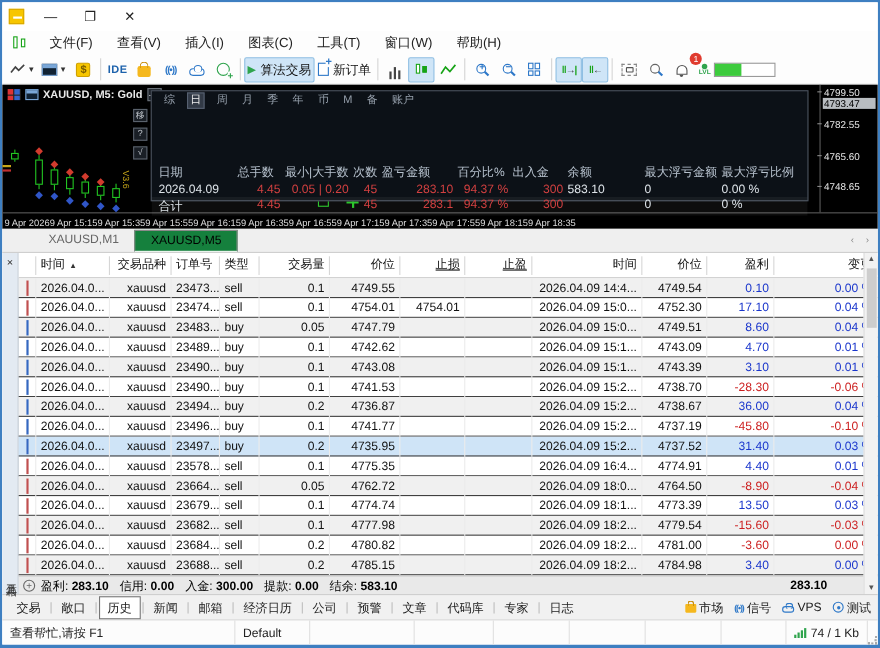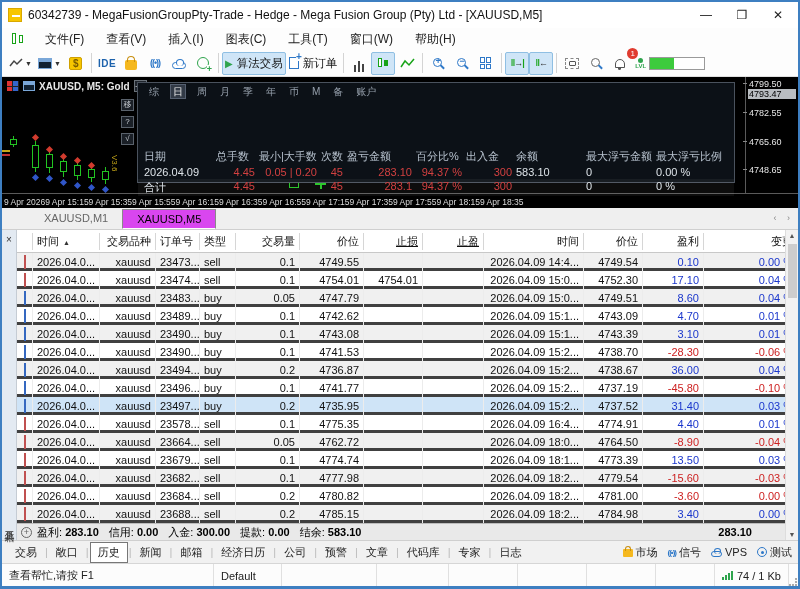--- a/index.html
+++ b/index.html
@@ -108,37 +108,37 @@
   .axis-v{position:absolute;right:52px;top:0;bottom:15px;width:1px;background:#5a5a5a;}
   .axis-h{position:absolute;left:0;right:0;bottom:14px;height:1px;background:#5a5a5a;}
   .price-label{position:absolute;right:3px;width:46px;color:#e6e6e6;font-size:9px;text-align:left;}
   .price-label::before{content:"";position:absolute;left:-6px;top:4px;width:4px;height:1px;background:#888;}
   .price-cur{position:absolute;right:2px;width:48px;background:#b9bdc1;color:#000;font-size:9px;padding:0 1px;z-index:6;}
   .time-row{position:absolute;left:0;right:0;bottom:1px;display:flex;justify-content:flex-start;padding:0 2px;}
   .time-label{color:#dcdcdc;font-size:8.5px;white-space:nowrap;}
   
   .chart-tabs{height:22px;background:#efefef;border-bottom:1px solid #cfcfcf;display:flex;align-items:flex-end;padding-left:28px;position:relative;}
   .ctab{font-size:11px;color:#666;padding:3px 14px;margin-bottom:0;}
-  .ctab.active{background:#d946ef;border:1px solid #8a8a8a;border-bottom:1px solid #fff;color:#000;}
+  .ctab.active{background:#15803d;border:1px solid #8a8a8a;border-bottom:1px solid #fff;color:#000;}
   .ctab-nav{position:absolute;right:4px;top:5px;font-size:9px;color:#888;letter-spacing:4px;}
   
   .main{position:relative;display:flex;height:310px;background:#fff;}
   .strip{flex:0 0 14px;background:#e3eaf2;border-right:1px solid #c5ccd4;display:flex;flex-direction:column;align-items:center;}
   .strip .close-x{font-size:10px;color:#333;margin-top:4px;}
   .strip .vlabel{writing-mode:vertical-rl;font-size:10px;color:#333;margin-top:auto;margin-bottom:14px;letter-spacing:1px;}
   .tablewrap{flex:1;display:flex;flex-direction:column;}
   .trow{display:grid;grid-template-columns:16px 67px 56px 44px 36px 64px 64px 59px 61px 100px 59px 61px 1fr;align-items:center;}
   .thead{height:23px;border-bottom:1px solid #c8c8c8;font-size:11px;color:#111;background:#fff;}
   .thead .c{border-right:1px solid #d6d6d6;height:17px;line-height:17px;}
   .c{padding:0 4px;white-space:nowrap;overflow:hidden;font-size:11px;}
   .c.l{text-align:left;} .c.r{text-align:right;} .c.cn{text-align:center;}
   .c.u{text-decoration:underline;}
   .sort{font-size:7px;margin-left:4px;color:#333;}
   .rows{flex:1;}
-  .drow{height:18px;border-bottom:3px solid #404040;}
+  .drow{height:18px;border-bottom:1px solid #404040;}
   .drow .c{border-right:1px solid #ececec;height:18px;line-height:18px;color:#111;}
   .drow.odd{background:#f0f0f0;}
   .drow.sel{background:#cfe4f7;}
   .doc-ic{width:9px;height:11px;border:1px solid #999;background:#fff;position:relative;margin:0 auto;}
   .doc-ic::before,.doc-ic::after{content:"";position:absolute;left:1px;right:1px;height:1.5px;}
   .doc-ic::before{top:2px;} .doc-ic::after{top:6px;}
   .doc-ic.sell{border-color:#c05050;} .doc-ic.sell::before,.doc-ic.sell::after{background:#c05050;}
   .doc-ic.buy{border-color:#3568c0;} .doc-ic.buy::before,.doc-ic.buy::after{background:#3568c0;}
   .pos{color:#1a36cc !important;} .neg{color:#cc1f1f !important;}
   
@@ -172,21 +172,20 @@
   .netbars i{width:2px;background:#2fa44d;display:block;}
   .grip{width:8px;align-self:flex-end;height:8px;margin:0 1px 1px 0;border-right:2px dotted #aaa;border-bottom:2px dotted #aaa;}
 </style>
 </head>
 <body>
 
 <div class="window">
 
   <div class="titlebar">
     <span class="app-icon"></span>
-    <span class="title-text">60342739 - MegaFusionGroupPty-Trade - Hedge - Mega Fusion Group (Pty) Ltd - [XAUUSD,M5]</span>
     <span class="win-btn">—</span>
     <span class="win-btn">❐</span>
     <span class="win-btn">✕</span>
   </div>
 
   <div class="menubar">
     <span class="menu-logo">
         <i></i>
         <i></i>
       </span>

